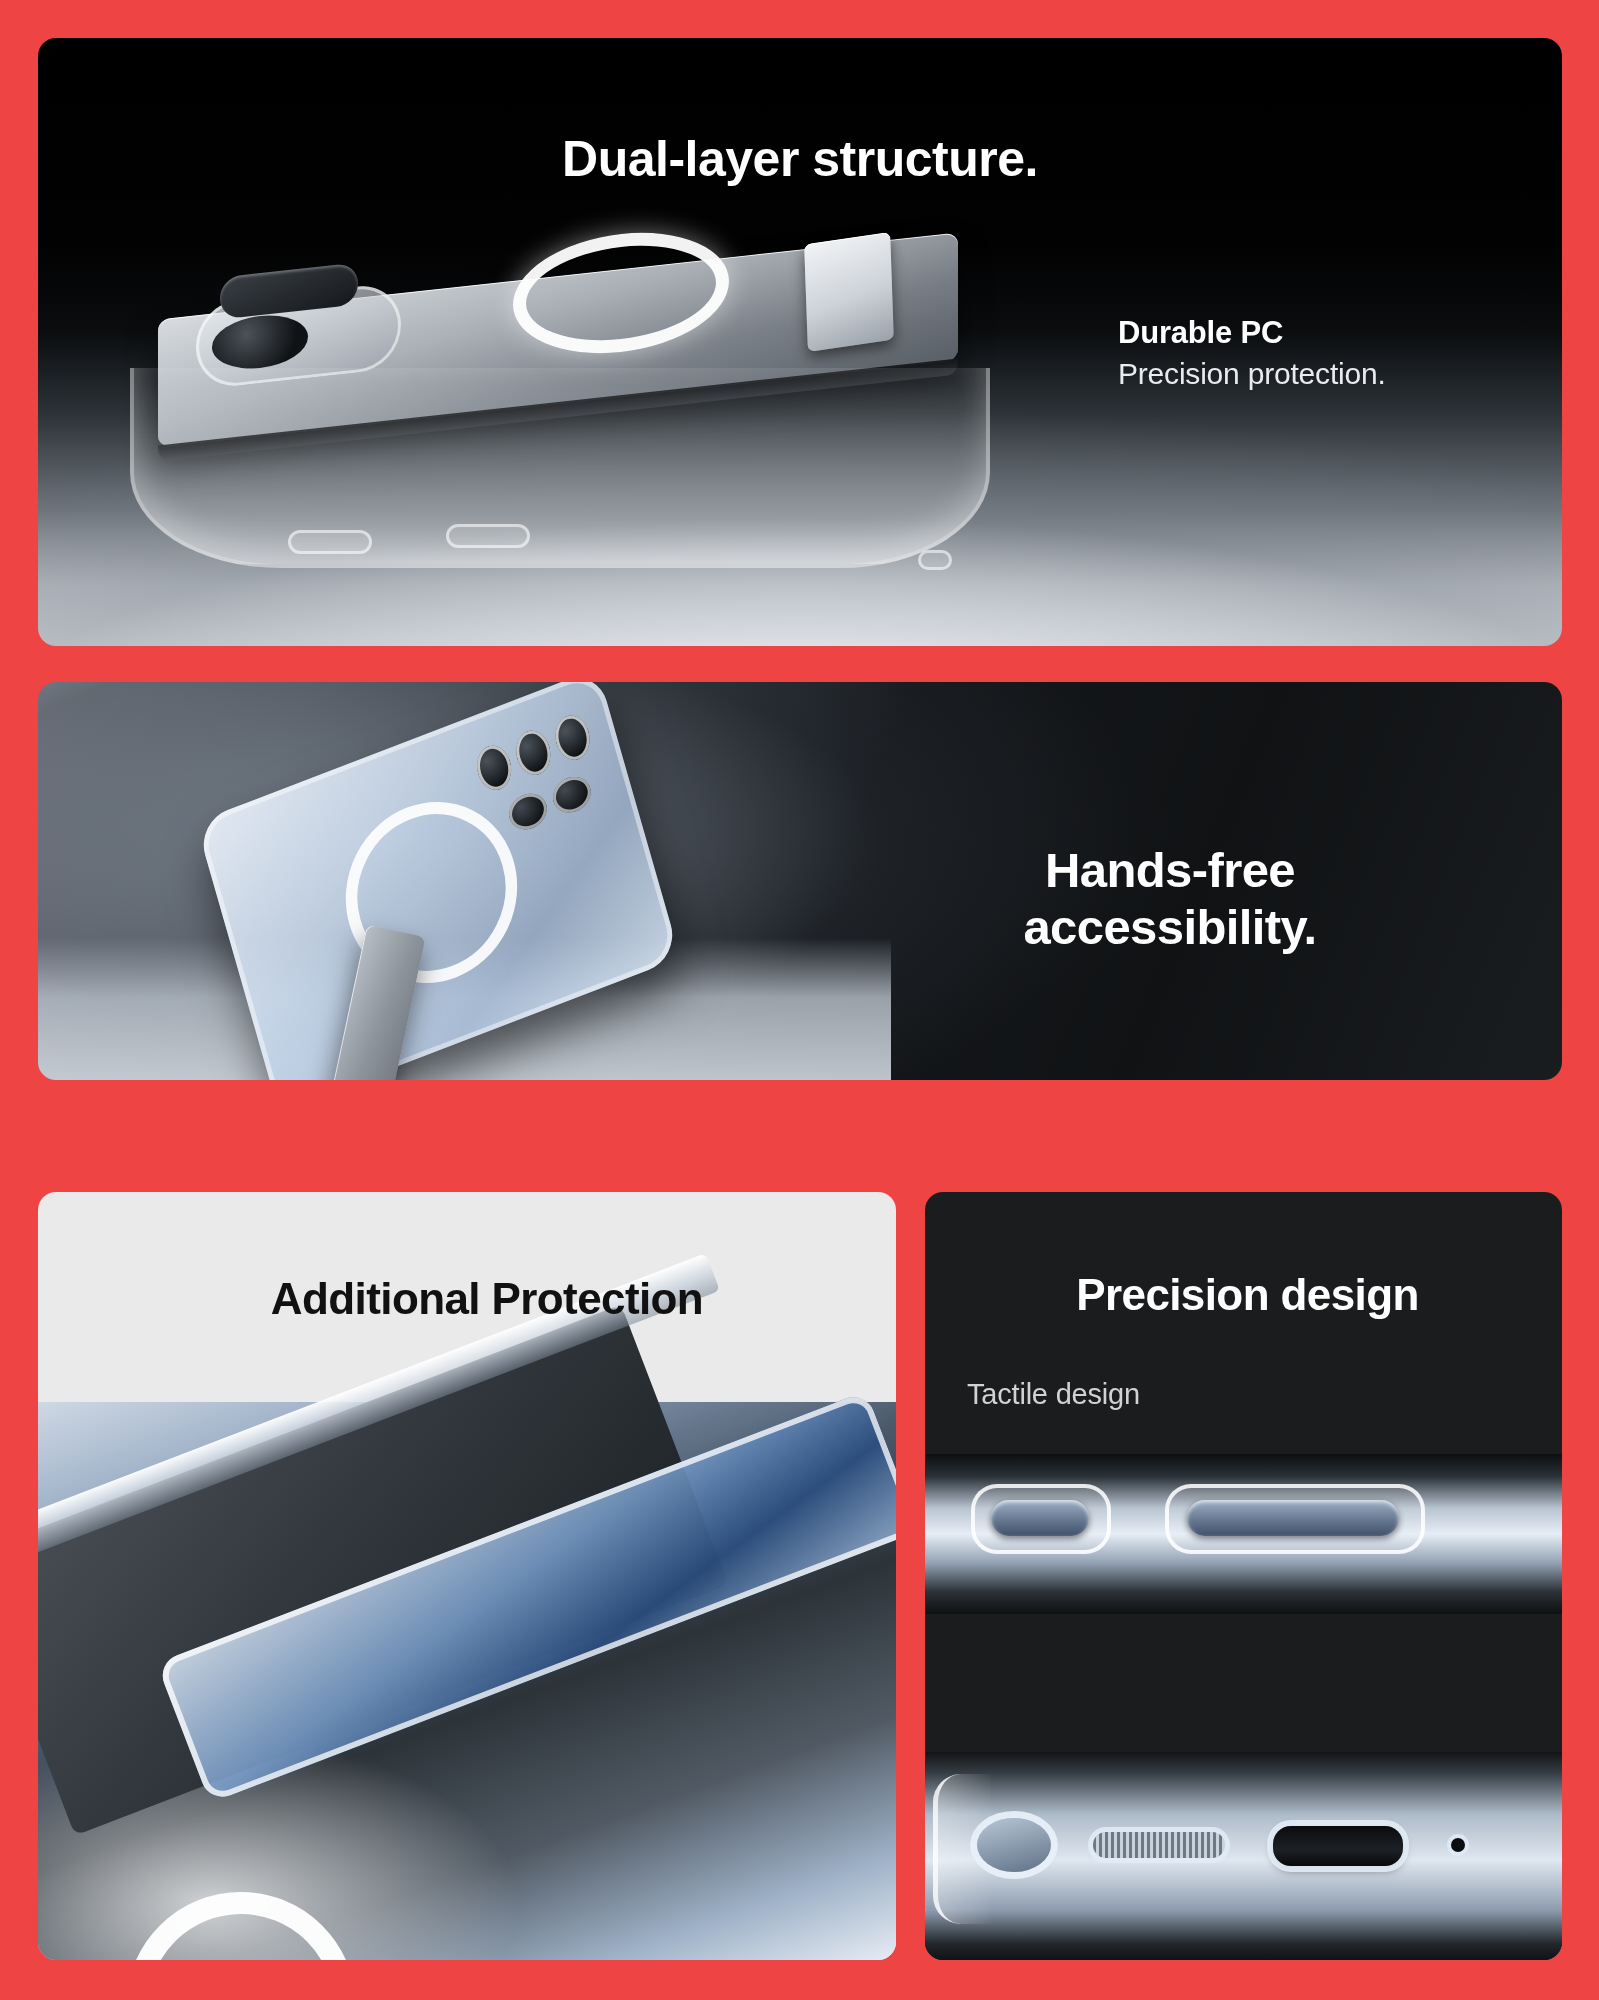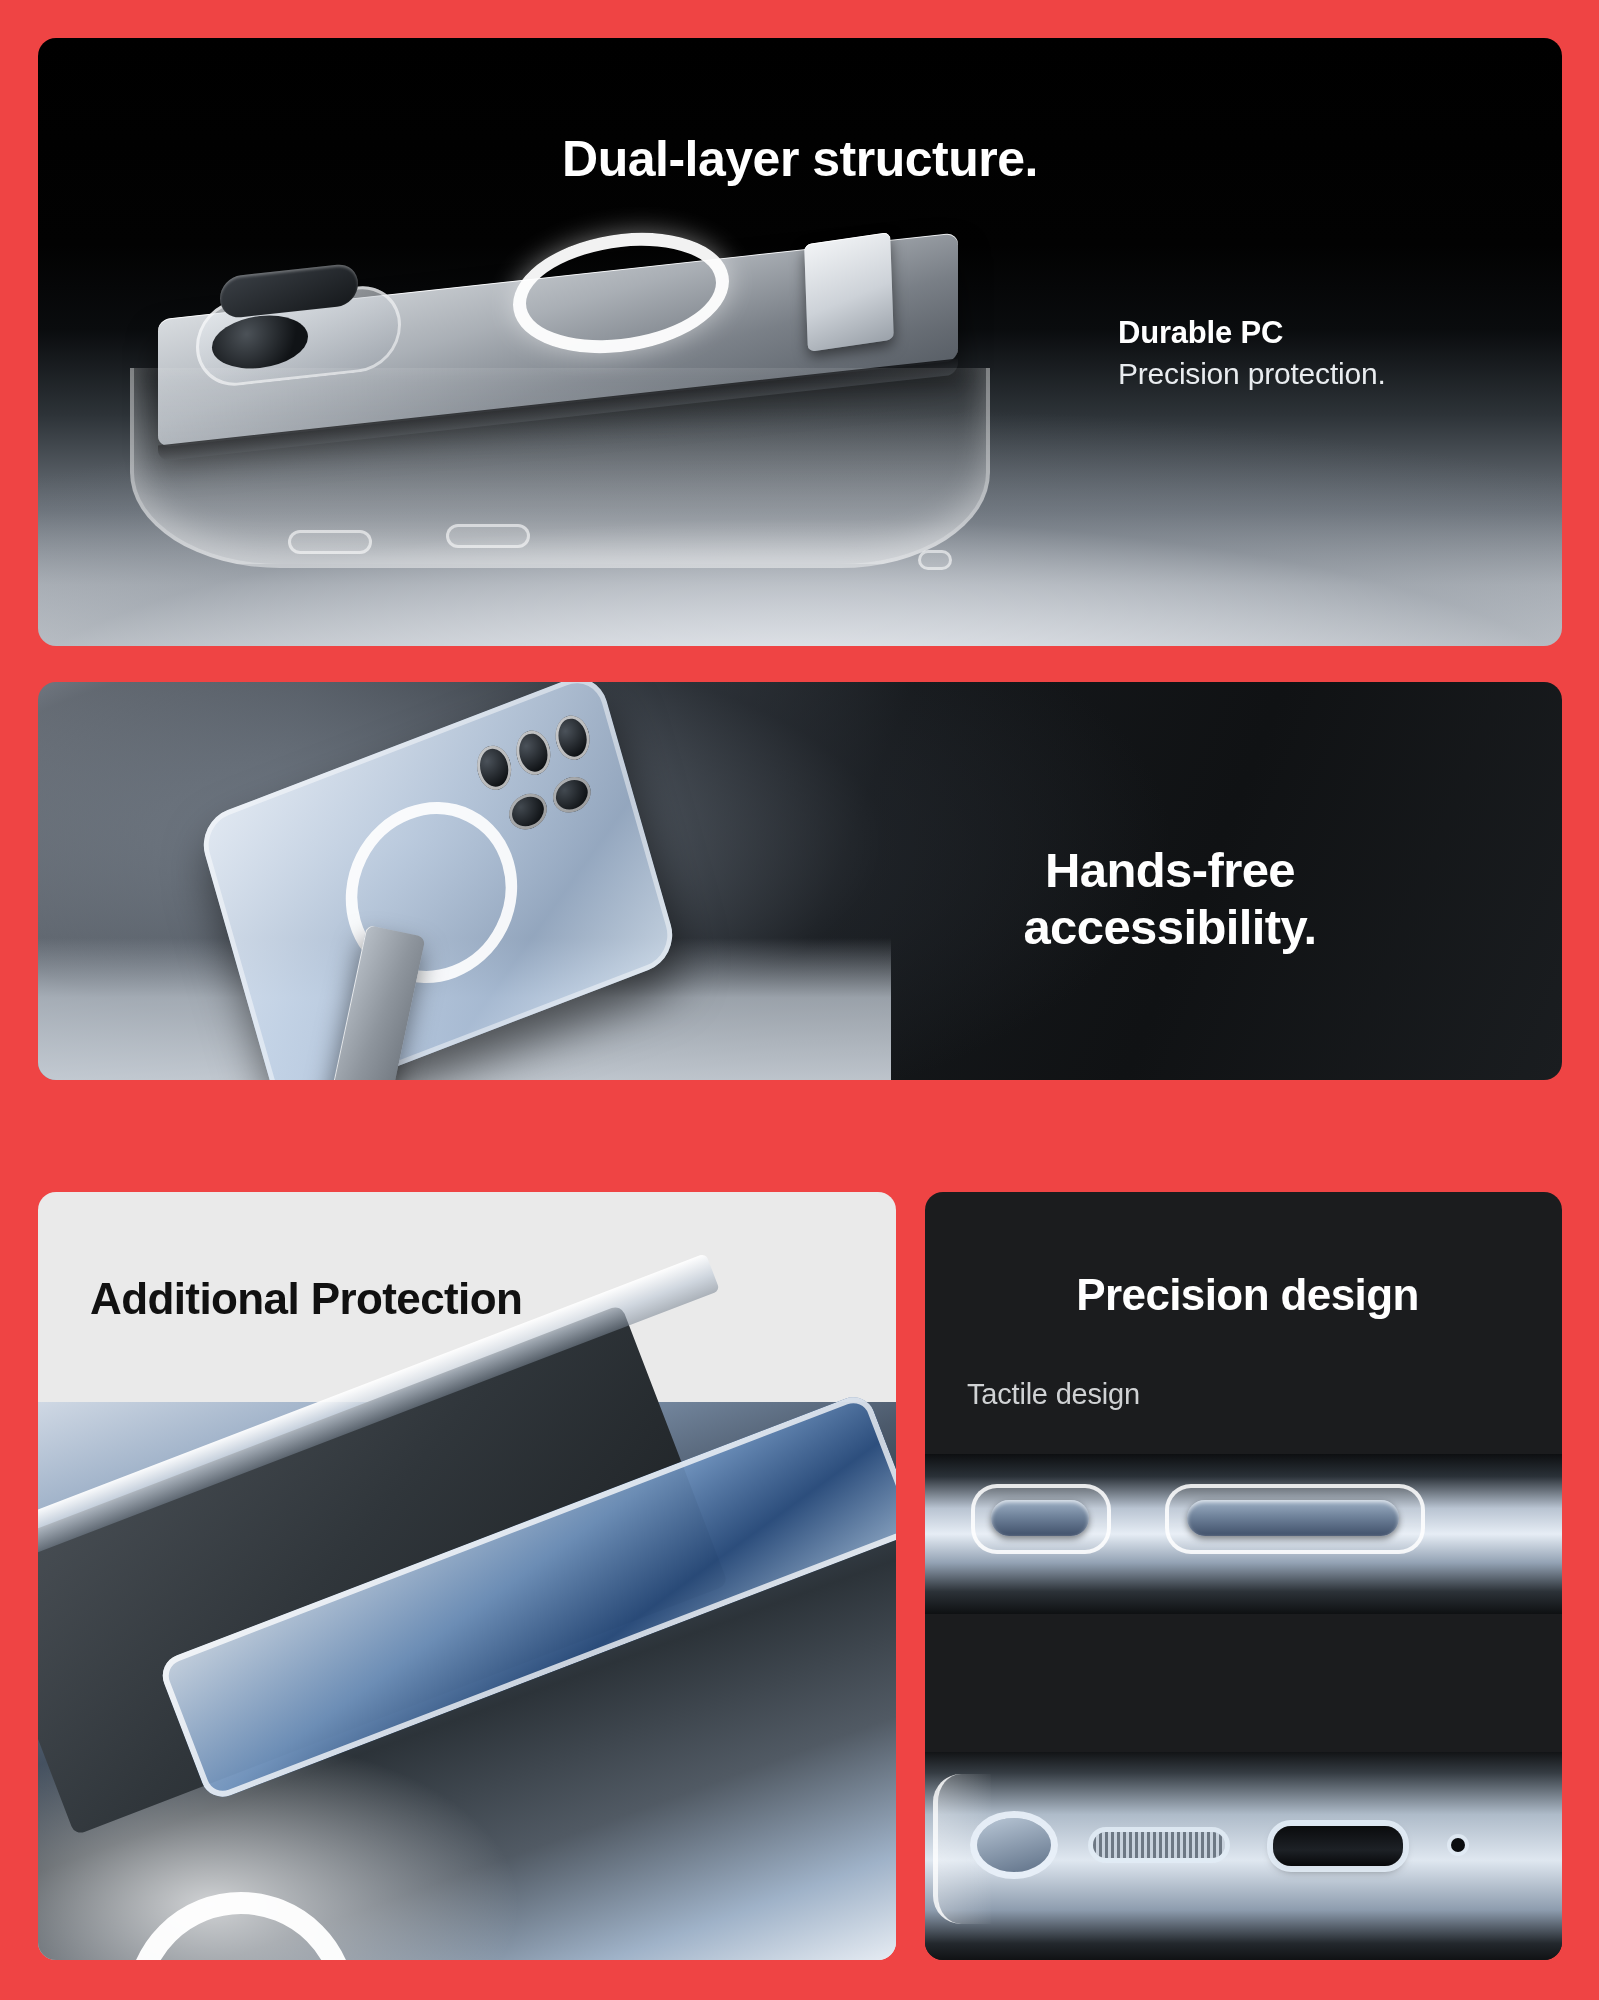--- a/index.html
+++ b/index.html
@@ -187,22 +187,22 @@
     border-radius: 8px;
     box-shadow: 0 14px 26px rgba(0,0,0,0.5), inset 1px 0 0 rgba(255,255,255,0.7);
   }
 
   
   #panel-additional-protection {
     left: 38px; top: 1192px; width: 858px; height: 768px;
     background: #eaeaea;
   }
   #panel-additional-protection .title {
-    position: absolute; top: 82px; left: 12px; width: 100%;
-    color: #111111;
+    position: absolute; top: 82px; left: 0; width: 100%;
+    text-align: center; color: #111111;
     font-size: 44px; font-weight: bold; letter-spacing: -0.6px; padding-left: 40px;
   }
   .ap-photo {
     position: absolute; left: 0; top: 210px; width: 100%; height: 558px;
     background:
       radial-gradient(60% 50% at 20% 90%, rgba(255,255,255,0.75) 0%, rgba(255,255,255,0) 60%),
       linear-gradient(160deg, #cfd8e4 0%, #8da3be 18%, #4c5a6c 38%, #2c3339 54%, #515a64 72%, #9fb2c8 88%, #e6ecf3 100%);
   }
   .ap-screen {
     position: absolute; left: -40px; top: 228px;

